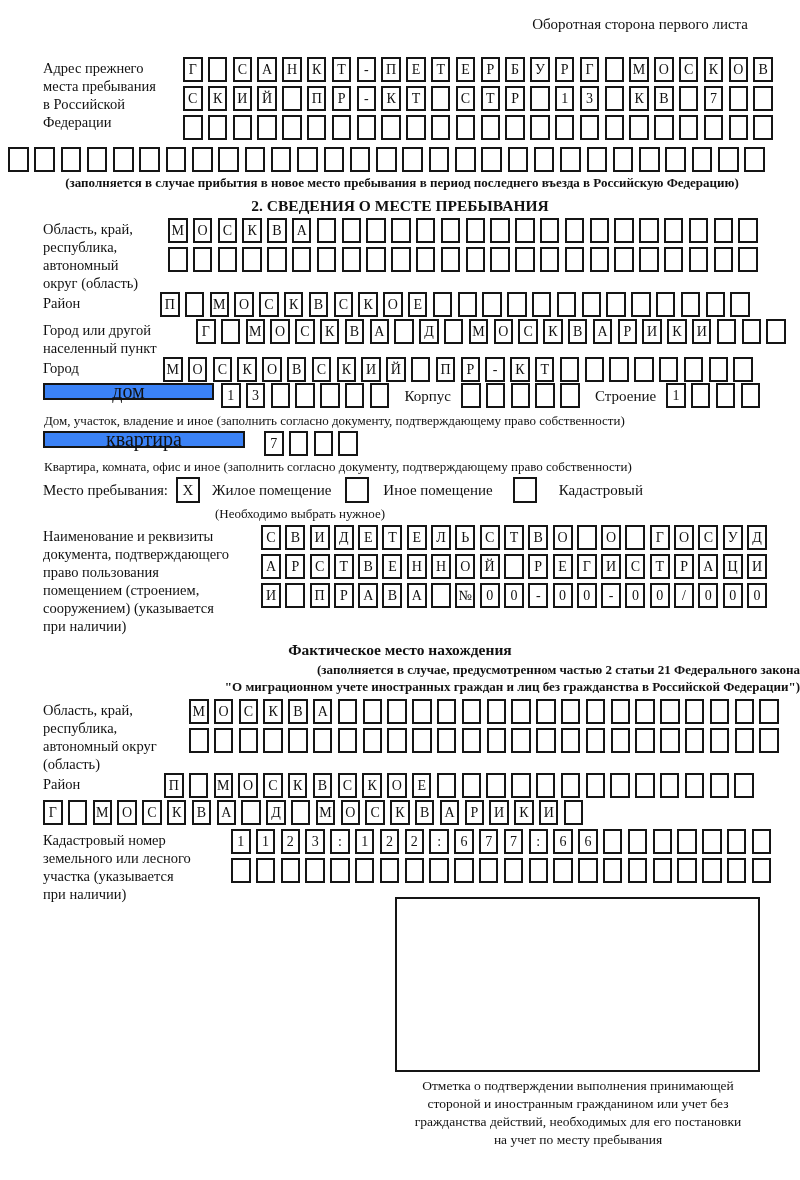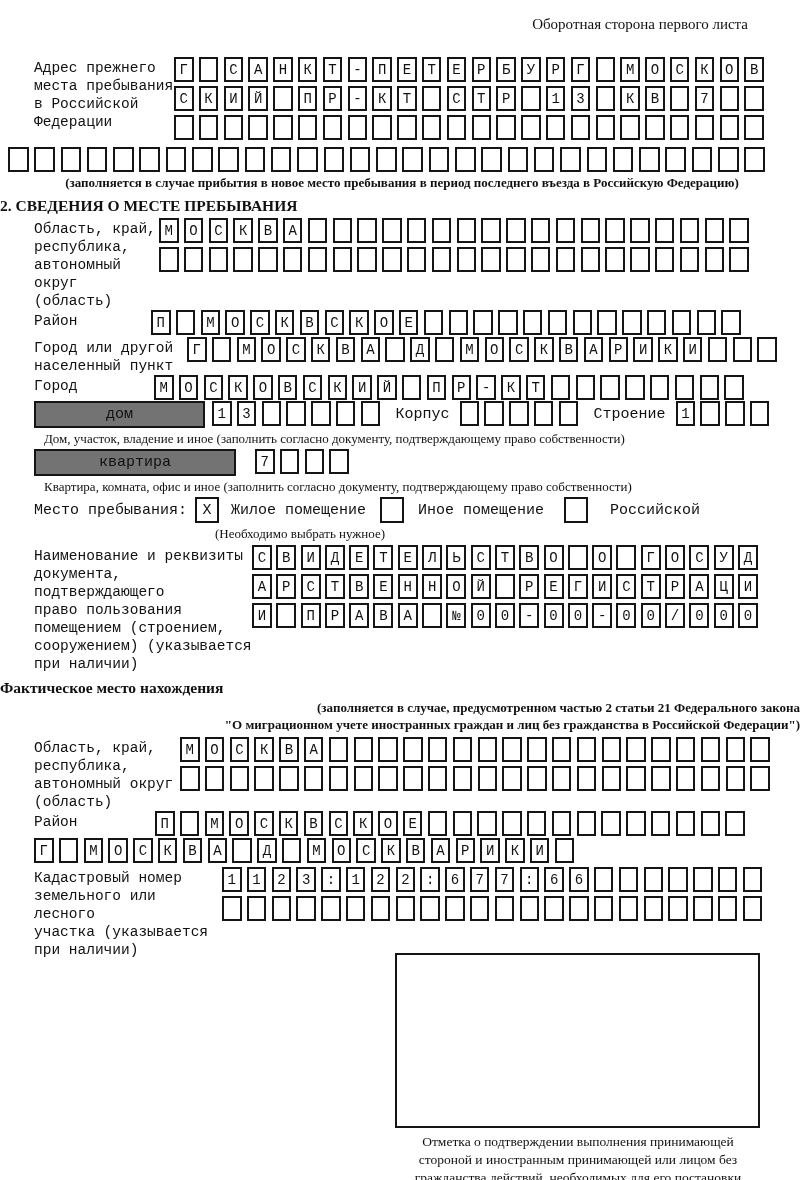--- a/index.html
+++ b/index.html
@@ -6,21 +6,21 @@
   html,body { background:#fff; }
   body {
     width: 800px; height: 1180px;
     font-family: "Liberation Serif", "DejaVu Serif", serif;
     color: #111; overflow: hidden;
   }
   .page { position: relative; width: 800px; height: 1180px; }
 
   .header-note { margin: 16px 52px 0 0; text-align: right; font-size: 15px; }
 
-  .form-row { display: flex; align-items: flex-start; margin-left: 34px; font-family: Liberation Mono, monospace; }
+  .form-row { display: flex; align-items: flex-start; margin-left: 43px; }
   .label { white-space: pre-line; font-size: 14.5px; line-height: 18px; flex-shrink: 0; padding-top: 2px; }
   .w140{width:140px}.w125{width:125px}.w117{width:117px}.w141{width:141px}
   .w120{width:120px}.w218{width:218px}.w146{width:146px}.w121{width:121px}
   .w195{width:195px}.w188{width:188px}
 
   .cells-row { display: flex; }
   .stack .cells-row { margin-bottom: 4px; }
   .cell {
     width: 19.5px; height: 25px; border: 2px solid #151515;
     margin-right: 5.3px; display: flex; align-items: center; justify-content: center;
@@ -29,25 +29,25 @@
   .cells-wide .cell { width: 20.5px; margin-right: 5.8px; }
   .cells-doc  .cell { width: 20px;   margin-right: 4.3px; }
 
   .overflow-row { margin-left: 8px; margin-top: 3px; }
 
   .note { font-size: 13px; line-height: 17px; margin-top: 2px; }
   .center { text-align: center; margin-left: 4px; font-weight: bold; }
   .prewrap { white-space: pre-line; text-align: right; }
   .left-note { margin-left: 44px; }
 
-  .section-title { font-weight: bold; font-size: 15.5px; margin-top: 5px; line-height: 19px; }
+  .section-title { text-align: center; font-weight: bold; font-size: 15.5px; margin-top: 5px; line-height: 19px; }
 
   .wide-box {
-    height: 27px; border: 2px solid #151515; display: flex; align-items: center;
-    justify-content: center; font-size: 15px; flex-shrink: 0; background:#737373;
+    height: 17px; border: 2px solid #151515; display: flex; align-items: center;
+    justify-content: center; font-size: 20px; flex-shrink: 0; background:#3b82f6;
   }
   .dom-box { width: 171px; margin-right: 7px; }
   .apt-box { width: 202px; margin-right: 7px; }
   .inline-label { font-size: 15px; line-height: 27px; margin: 0 10px 0 10px; white-space: nowrap; }
 
   .stay-row { align-items: center; margin-top: 2px; }
   .stay-label { font-size: 15px; margin-right: 8px; }
   .checkbox {
     width: 24px; height: 26px; border: 2px solid #151515; display: inline-flex;
     align-items: center; justify-content: center; font-size: 15px; flex-shrink: 0;
@@ -389,21 +389,21 @@
   </div>
   <div class="note left-note">Квартира, комната, офис и иное (заполнить согласно документу, подтверждающему право собственности)</div>
 
   <div class="form-row stay-row">
     <span class="stay-label">Место пребывания:</span>
     <span class="checkbox">X</span>
     <span class="opt-label gap12">Жилое помещение</span>
     <span class="checkbox gap14"></span>
     <span class="opt-label gap14">Иное помещение</span>
     <span class="checkbox gap20"></span>
-    <span class="opt-label gap22">Российской</span>
+    <span class="opt-label gap22">Кадастровый</span>
   </div>
   <div class="note choose-note">(Необходимо выбрать нужное)</div>
 
   <div class="form-row mt3">
     <div class="label w218">Наименование и реквизиты
 документа, подтверждающего
 право пользования
 помещением (строением,
 сооружением) (указывается
 при наличии)</div>
@@ -654,17 +654,17 @@
           <div class="cell"></div>
           <div class="cell"></div>
           <div class="cell"></div>
           <div class="cell"></div>
         </div>
     </div>
   </div>
 
   <div class="stamp-box"></div>
   <div class="stamp-note">Отметка о подтверждении выполнения принимающей
-стороной и иностранным принимающей или лицом без
+стороной и иностранным гражданином или учет без
 гражданства действий, необходимых для его постановки
 на учет по месту пребывания</div>
 
 </div>
 
 </body></html>

